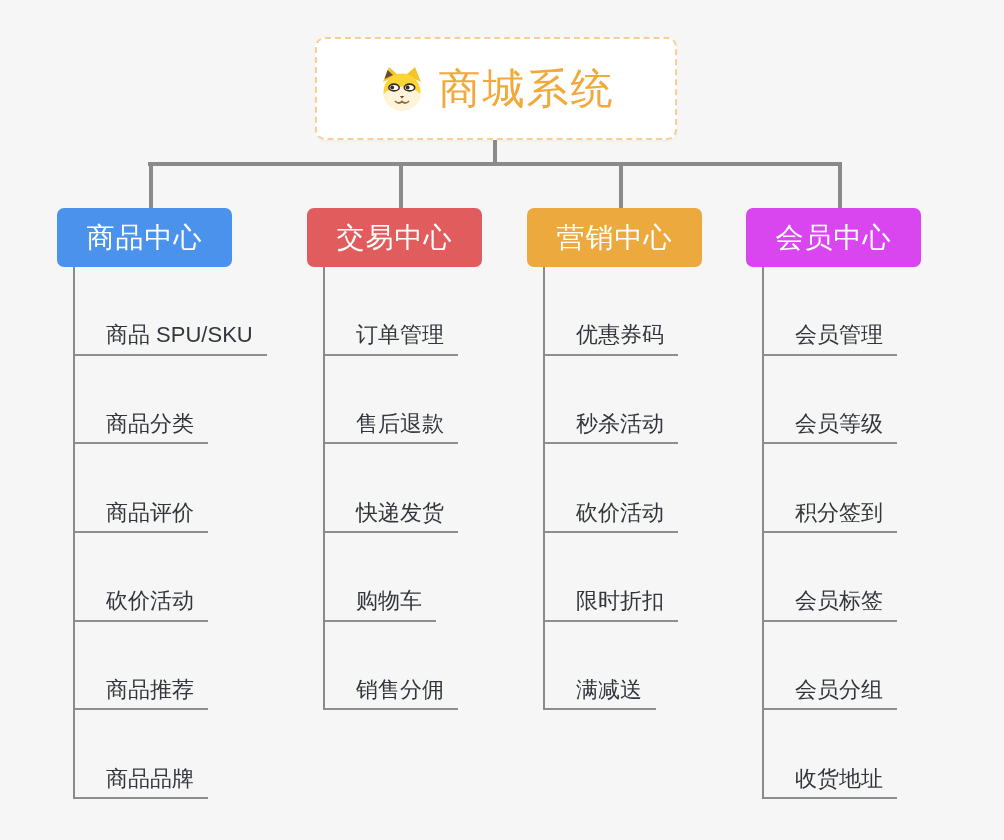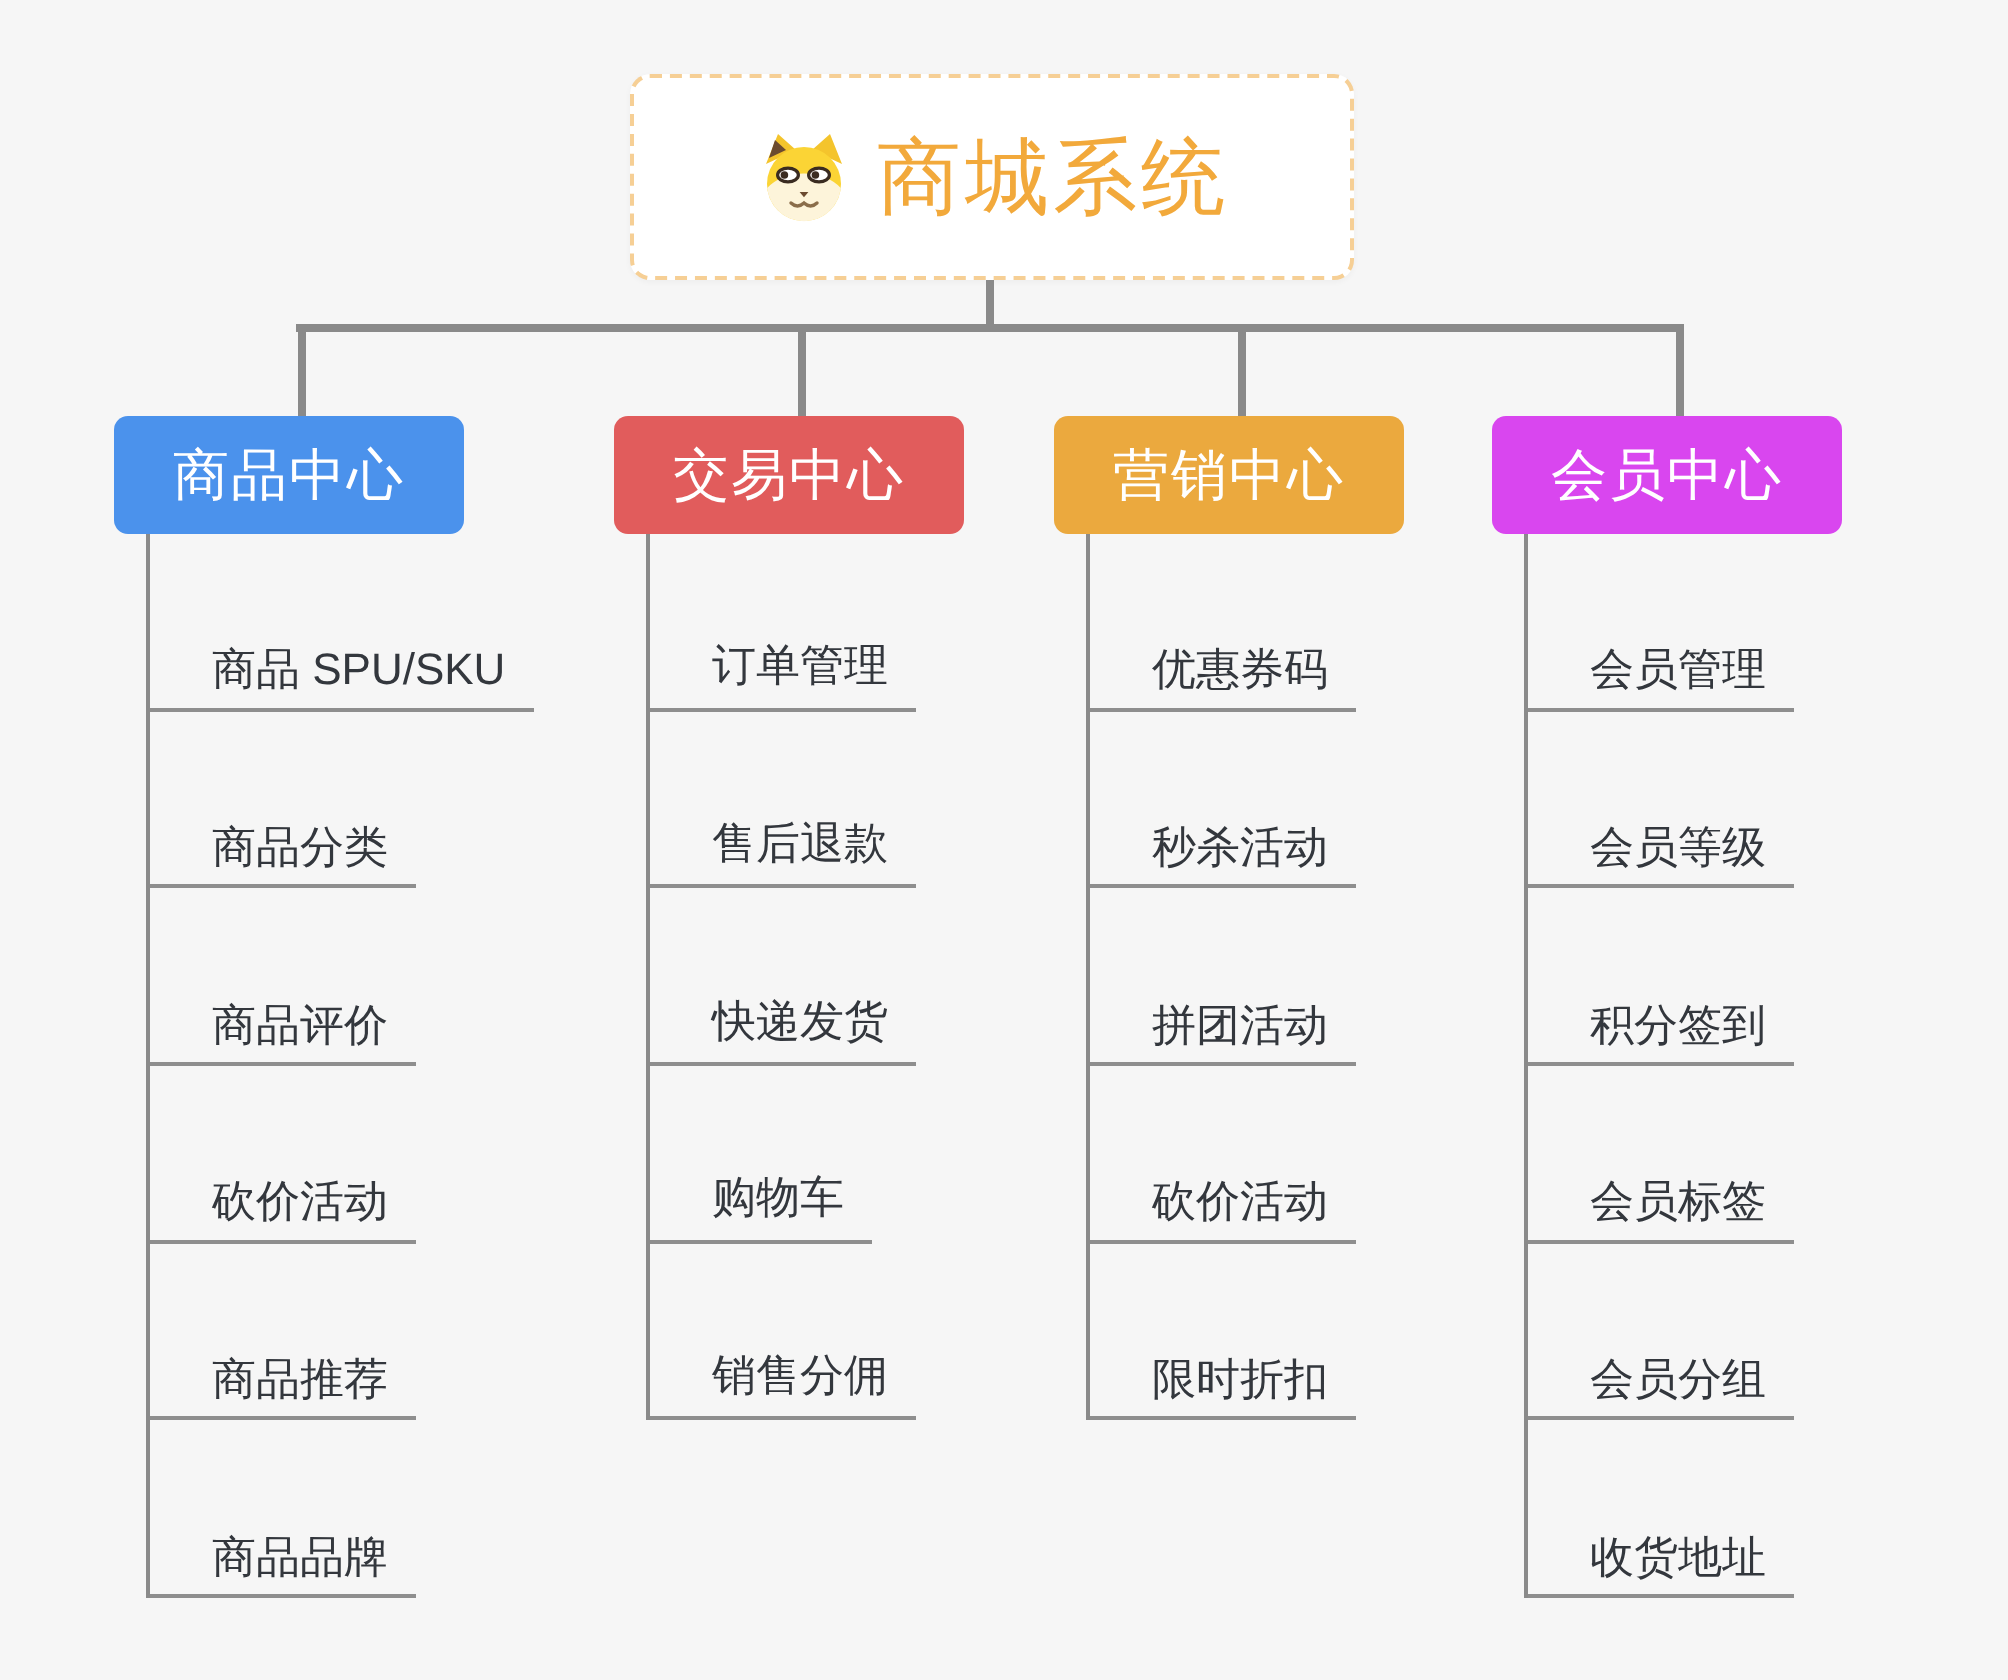--- a/index.html
+++ b/index.html
@@ -117,21 +117,21 @@
         </div>
         <div class="leaf">
           <span>商品推荐</span>
         </div>
         <div class="leaf">
           <span>商品品牌</span>
         </div>
       </div>
       <div class="edge drop" style="left: 398.5px; background: rgb(138, 138, 138);"></div>
       <div class="branch-box" style="left: 307px; background: rgb(225, 92, 92);">交易中心</div>
-      <div class="column" style="left: 323px; font-family: Liberation Mono, monospace;">
+      <div class="column" style="left: 323px;">
         <div class="leaf">
           <span>订单管理</span>
         </div>
         <div class="leaf">
           <span>售后退款</span>
         </div>
         <div class="leaf">
           <span>快递发货</span>
         </div>
         <div class="leaf">
@@ -144,27 +144,27 @@
       <div class="edge drop" style="left: 618.5px; background: rgb(138, 138, 138);"></div>
       <div class="branch-box" style="left: 527px; background: rgb(235, 169, 62);">营销中心</div>
       <div class="column" style="left: 543px;">
         <div class="leaf">
           <span>优惠券码</span>
         </div>
         <div class="leaf">
           <span>秒杀活动</span>
         </div>
         <div class="leaf">
-          <span>拼团活动</span>
-        </div>
-        <div class="leaf">
           <span>砍价活动</span>
         </div>
         <div class="leaf">
           <span>限时折扣</span>
+        </div>
+        <div class="leaf">
+          <span>满减送</span>
         </div>
       </div>
       <div class="edge drop" style="left: 837.5px; background: rgb(138, 138, 138);"></div>
       <div class="branch-box" style="left: 746px; background: #d946ef;">会员中心</div>
       <div class="column" style="left: 762px;">
         <div class="leaf">
           <span>会员管理</span>
         </div>
         <div class="leaf">
           <span>会员等级</span>

